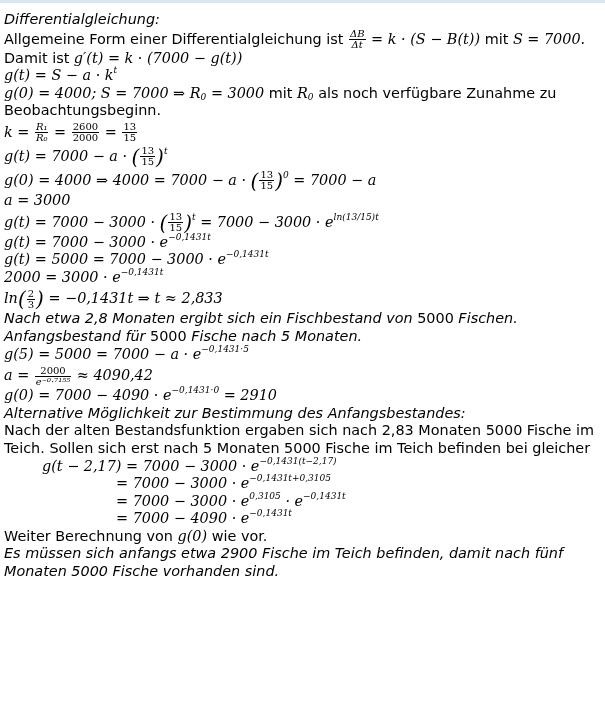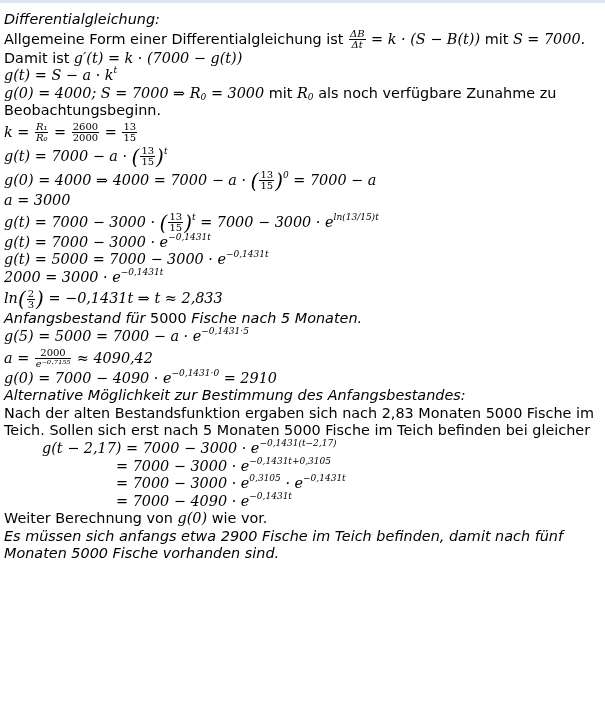--- a/index.html
+++ b/index.html
@@ -82,20 +82,23 @@
     <span>g(t) = 7000 − 3000 · e</span><sup>−0,1431t</sup>
   </div>
 
 
   <div class="line m"><span>g(t) = 5000 = 7000 − 3000 · e</span><sup>−0,1431t</sup></div>
   <div class="line m"><span>2000 = 3000 · e</span><sup>−0,1431t</sup></div>
   <div class="line tall m">
     <span>ln</span><span class="paren">(</span><span class="frac mu"><span class="num">2</span><span class="den">3</span></span><span class="paren">)</span><span> = −0,1431t    ⇒  t ≈ 2,833</span>
   </div>
 
+  <div class="line it">
+    <span>Nach etwa 2,8 Monaten ergibt sich ein Fischbestand von </span><span style="font-style:normal">5000</span><span> Fischen.</span>
+  </div>
 
   <div class="line it">
     <span>Anfangsbestand für </span><span style="font-style:normal">5000</span><span> Fische nach 5 Monaten.</span>
   </div>
 
   <div class="line m"><span>g(5) = 5000 = 7000 − a · e</span><sup>−0,1431·5</sup></div>
   <div class="line tall m">
     <span>a = </span><span class="frac mu"><span class="num">2000</span><span class="den m">e⁻⁰·⁷¹⁵⁵</span></span><span> ≈ 4090,42</span>
   </div>
   <div class="line m"><span>g(0) = 7000 − 4090 · e</span><sup>−0,1431·0</sup><span> = 2910</span></div>

